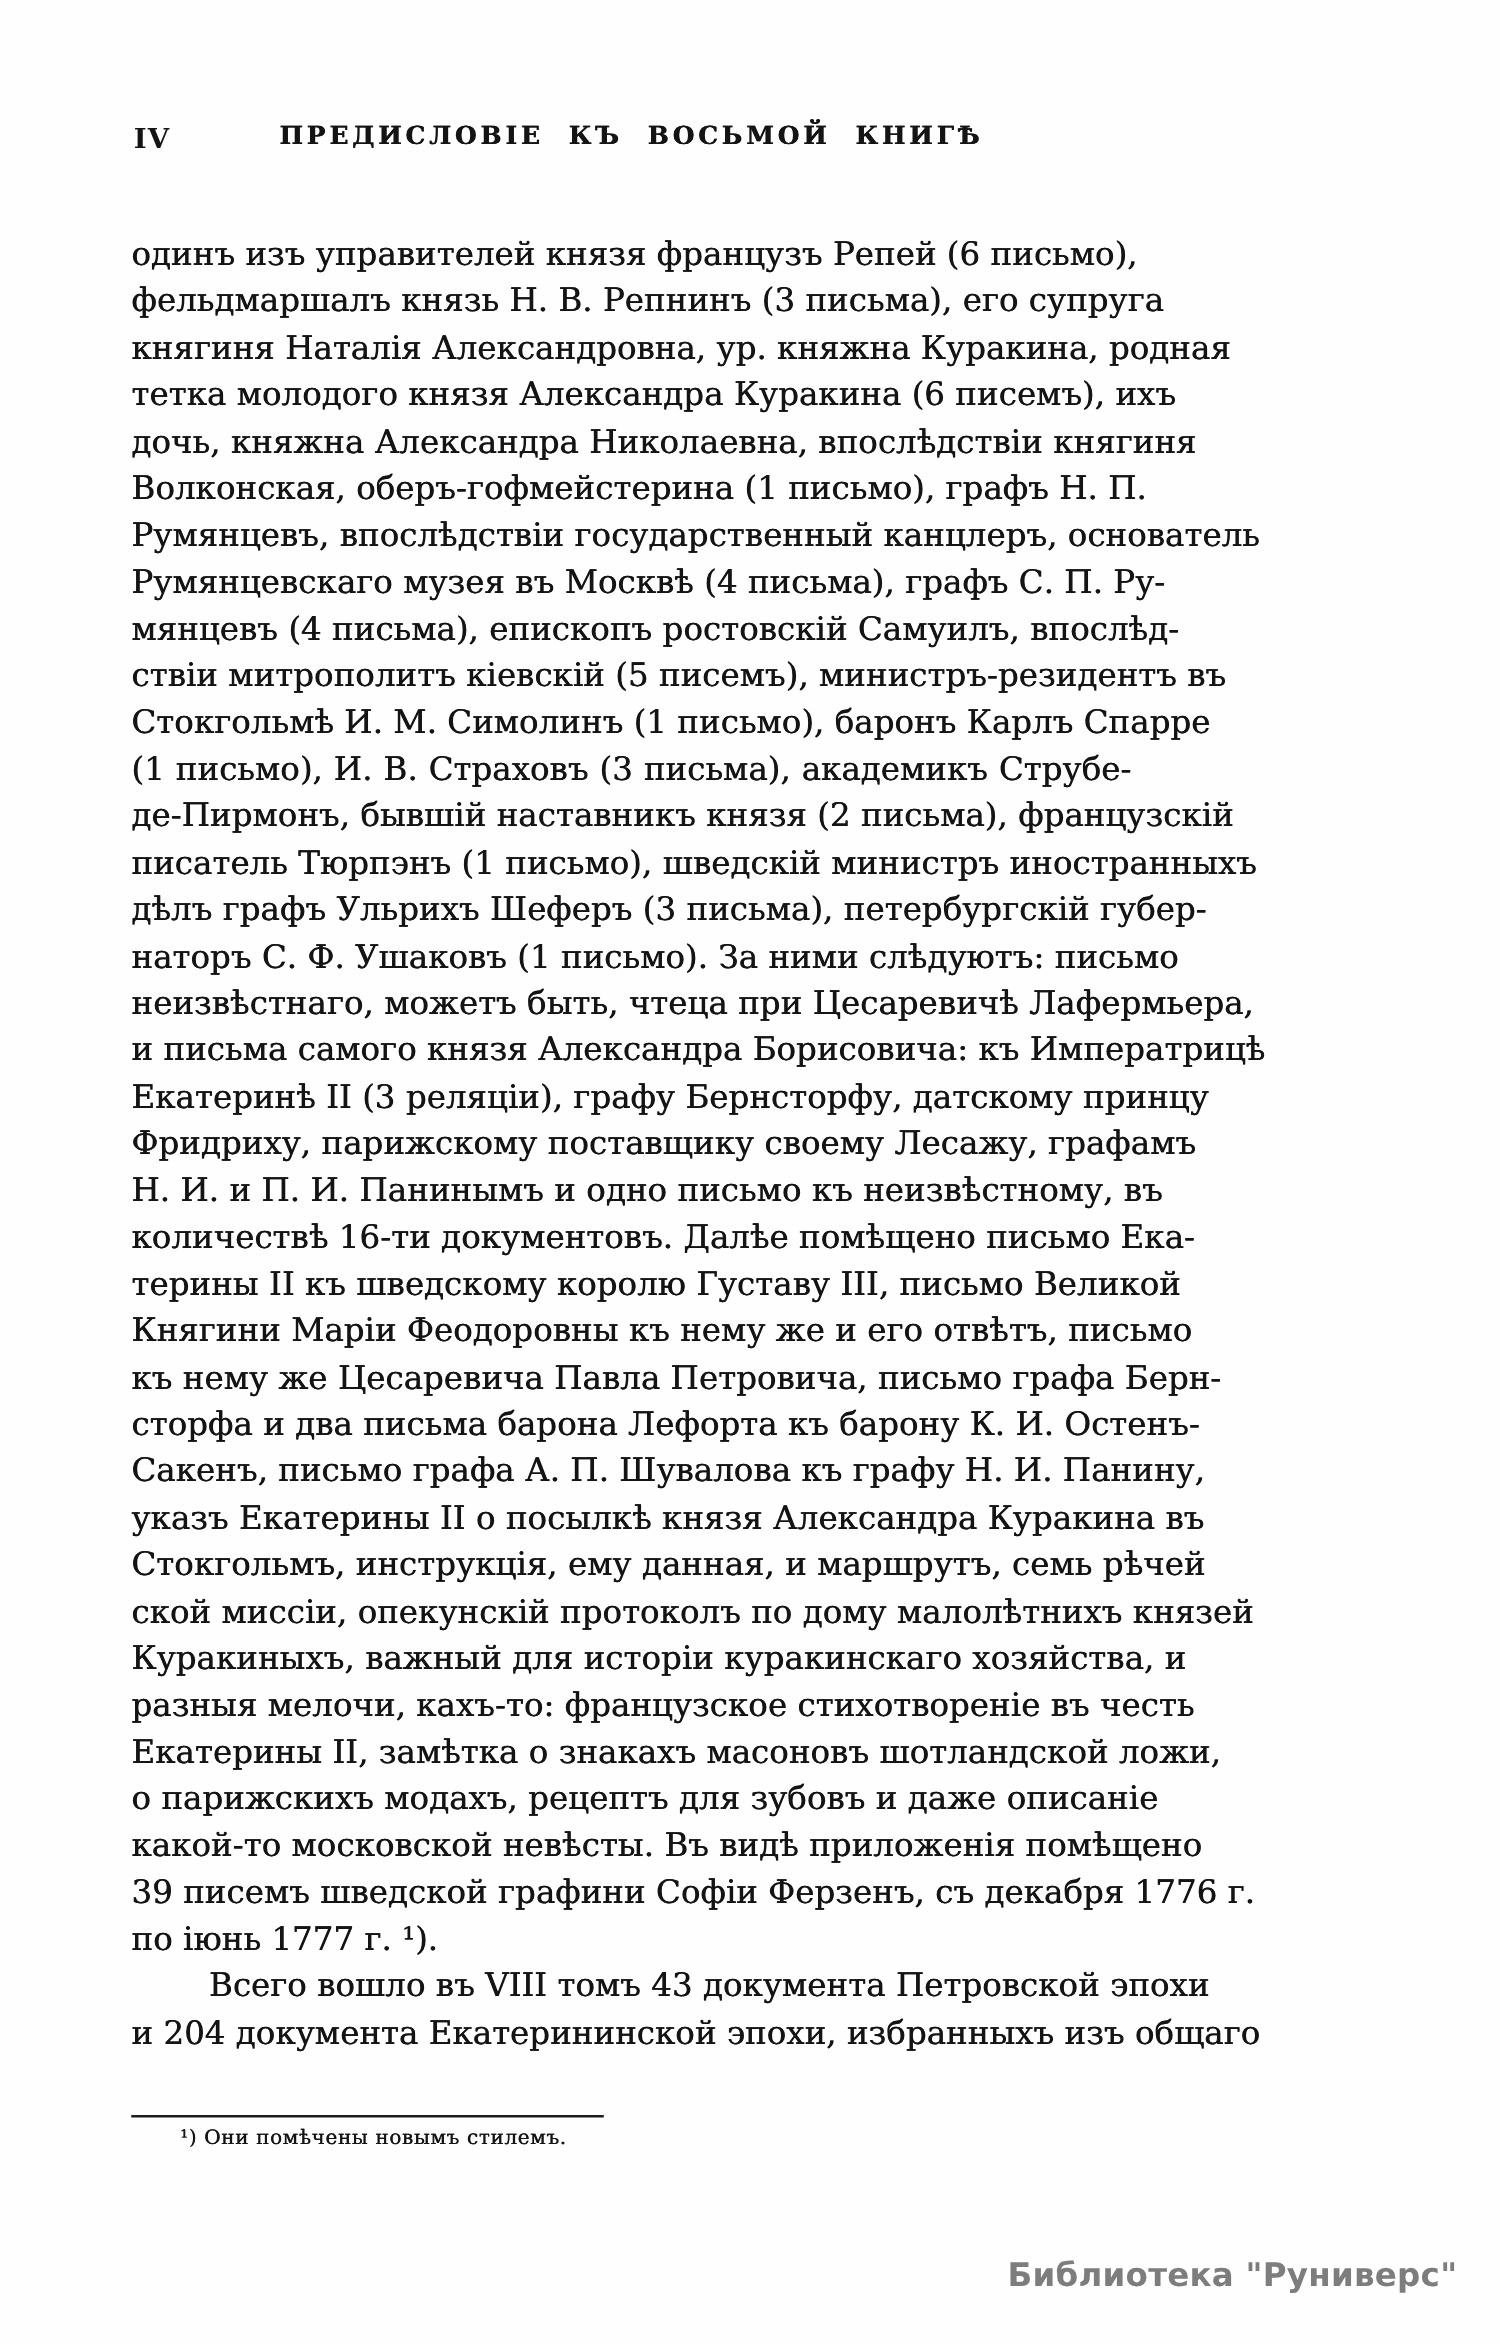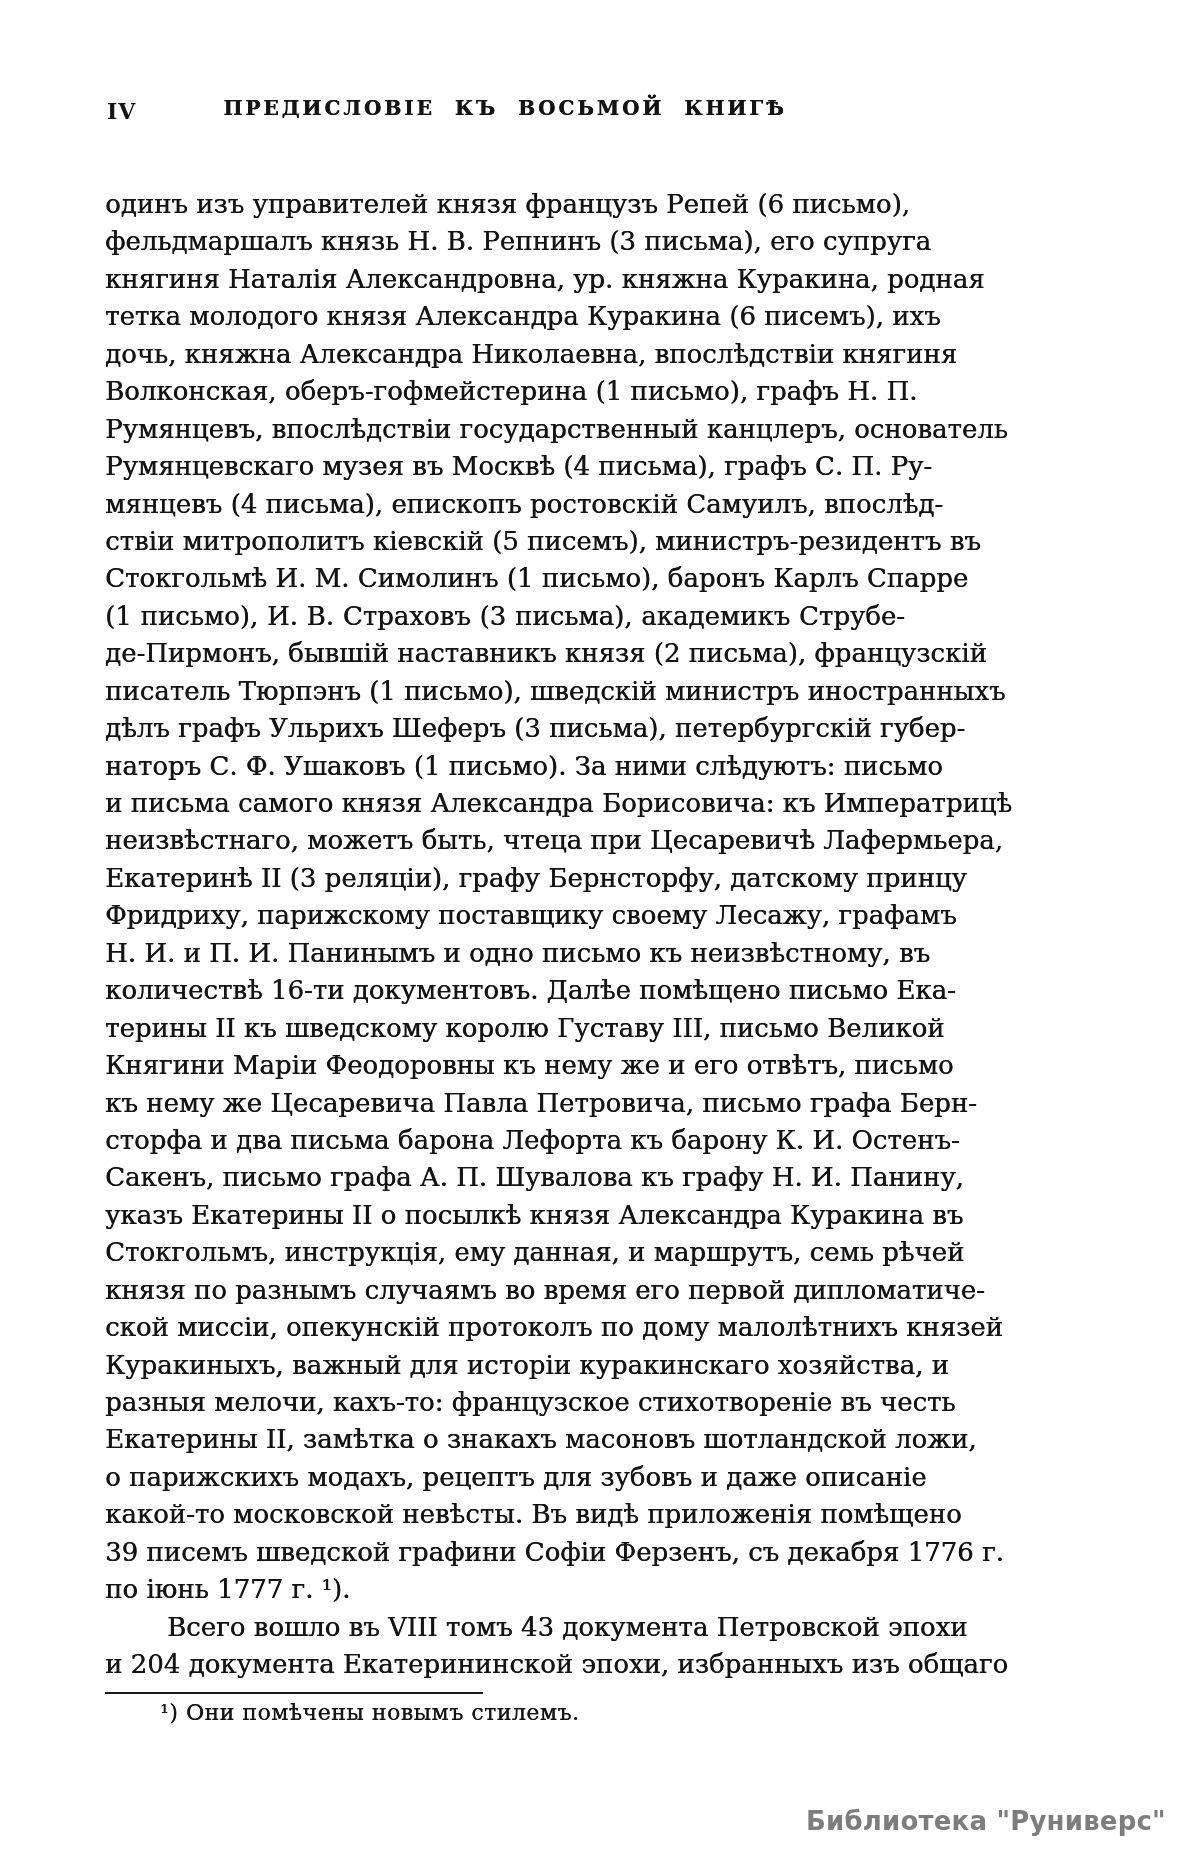--- a/index.html
+++ b/index.html
@@ -62,22 +62,22 @@
     text-indent: 62px;
   }
   .footnote-rule {
     position: absolute;
     left: 105px; top: 1692px;
     width: 378px; height: 0;
     border-top: 2px solid #1c1c1c;
   }
   .footnote {
     position: absolute;
-    left: 160px; top: 1700px;
-    font-size: 22px;
+    left: 144px; top: 1700px;
+    font-size: 16px;
     letter-spacing: 0.5px;
     text-shadow: 0.3px 0 0 currentColor;
   }
   .watermark {
     position: absolute;
     left: 806px; top: 1806px;
     font-family: "DejaVu Sans", sans-serif;
     font-size: 26px;
     font-weight: bold;
     color: #7d7d7d;
@@ -105,34 +105,33 @@
         <div class="line">Румянцевъ, впослѣдствіи государственный канцлеръ, основатель</div>
         <div class="line">Румянцевскаго музея въ Москвѣ (4 письма), графъ С. П. Ру-</div>
         <div class="line">мянцевъ (4 письма), епископъ ростовскій Самуилъ, впослѣд-</div>
         <div class="line">ствіи митрополитъ кіевскій (5 писемъ), министръ-резидентъ въ</div>
         <div class="line">Стокгольмѣ И. М. Симолинъ (1 письмо), баронъ Карлъ Спарре</div>
         <div class="line">(1 письмо), И. В. Страховъ (3 письма), академикъ Струбе-</div>
         <div class="line">де-Пирмонъ, бывшій наставникъ князя (2 письма), французскій</div>
         <div class="line">писатель Тюрпэнъ (1 письмо), шведскій министръ иностранныхъ</div>
         <div class="line">дѣлъ графъ Ульрихъ Шеферъ (3 письма), петербургскій губер-</div>
         <div class="line">наторъ С. Ф. Ушаковъ (1 письмо). За ними слѣдуютъ: письмо</div>
+        <div class="line">неизвѣстнаго, можетъ быть, чтеца при Цесаревичѣ Лафермьера,</div>
         <div class="line">и письма самого князя Александра Борисовича: къ Императрицѣ</div>
-        <div class="line">неизвѣстнаго, можетъ быть, чтеца при Цесаревичѣ Лафермьера,</div>
         <div class="line">Екатеринѣ II (3 реляціи), графу Бернсторфу, датскому принцу</div>
         <div class="line">Фридриху, парижскому поставщику своему Лесажу, графамъ</div>
         <div class="line">Н. И. и П. И. Панинымъ и одно письмо къ неизвѣстному, въ</div>
         <div class="line">количествѣ 16-ти документовъ. Далѣе помѣщено письмо Ека-</div>
         <div class="line">терины II къ шведскому королю Густаву III, письмо Великой</div>
         <div class="line">Княгини Маріи Феодоровны къ нему же и его отвѣтъ, письмо</div>
         <div class="line">къ нему же Цесаревича Павла Петровича, письмо графа Берн-</div>
         <div class="line">сторфа и два письма барона Лефорта къ барону К. И. Остенъ-</div>
         <div class="line">Сакенъ, письмо графа А. П. Шувалова къ графу Н. И. Панину,</div>
         <div class="line">указъ Екатерины II о посылкѣ князя Александра Куракина въ</div>
         <div class="line">Стокгольмъ, инструкція, ему данная, и маршрутъ, семь рѣчей</div>
-        <div class="line">князя по разнымъ случаямъ во время его первой дипломатиче-</div>
         <div class="line">ской миссіи, опекунскій протоколъ по дому малолѣтнихъ князей</div>
         <div class="line">Куракиныхъ, важный для исторіи куракинскаго хозяйства, и</div>
         <div class="line">разныя мелочи, кахъ-то: французское стихотвореніе въ честь</div>
         <div class="line">Екатерины II, замѣтка о знакахъ масоновъ шотландской ложи,</div>
         <div class="line">о парижскихъ модахъ, рецептъ для зубовъ и даже описаніе</div>
         <div class="line">какой-то московской невѣсты. Въ видѣ приложенія помѣщено</div>
         <div class="line">39 писемъ шведской графини Софіи Ферзенъ, съ декабря 1776 г.</div>
         <div class="line">по іюнь 1777 г. ¹).</div>
       </div>
     <div id="para2">

